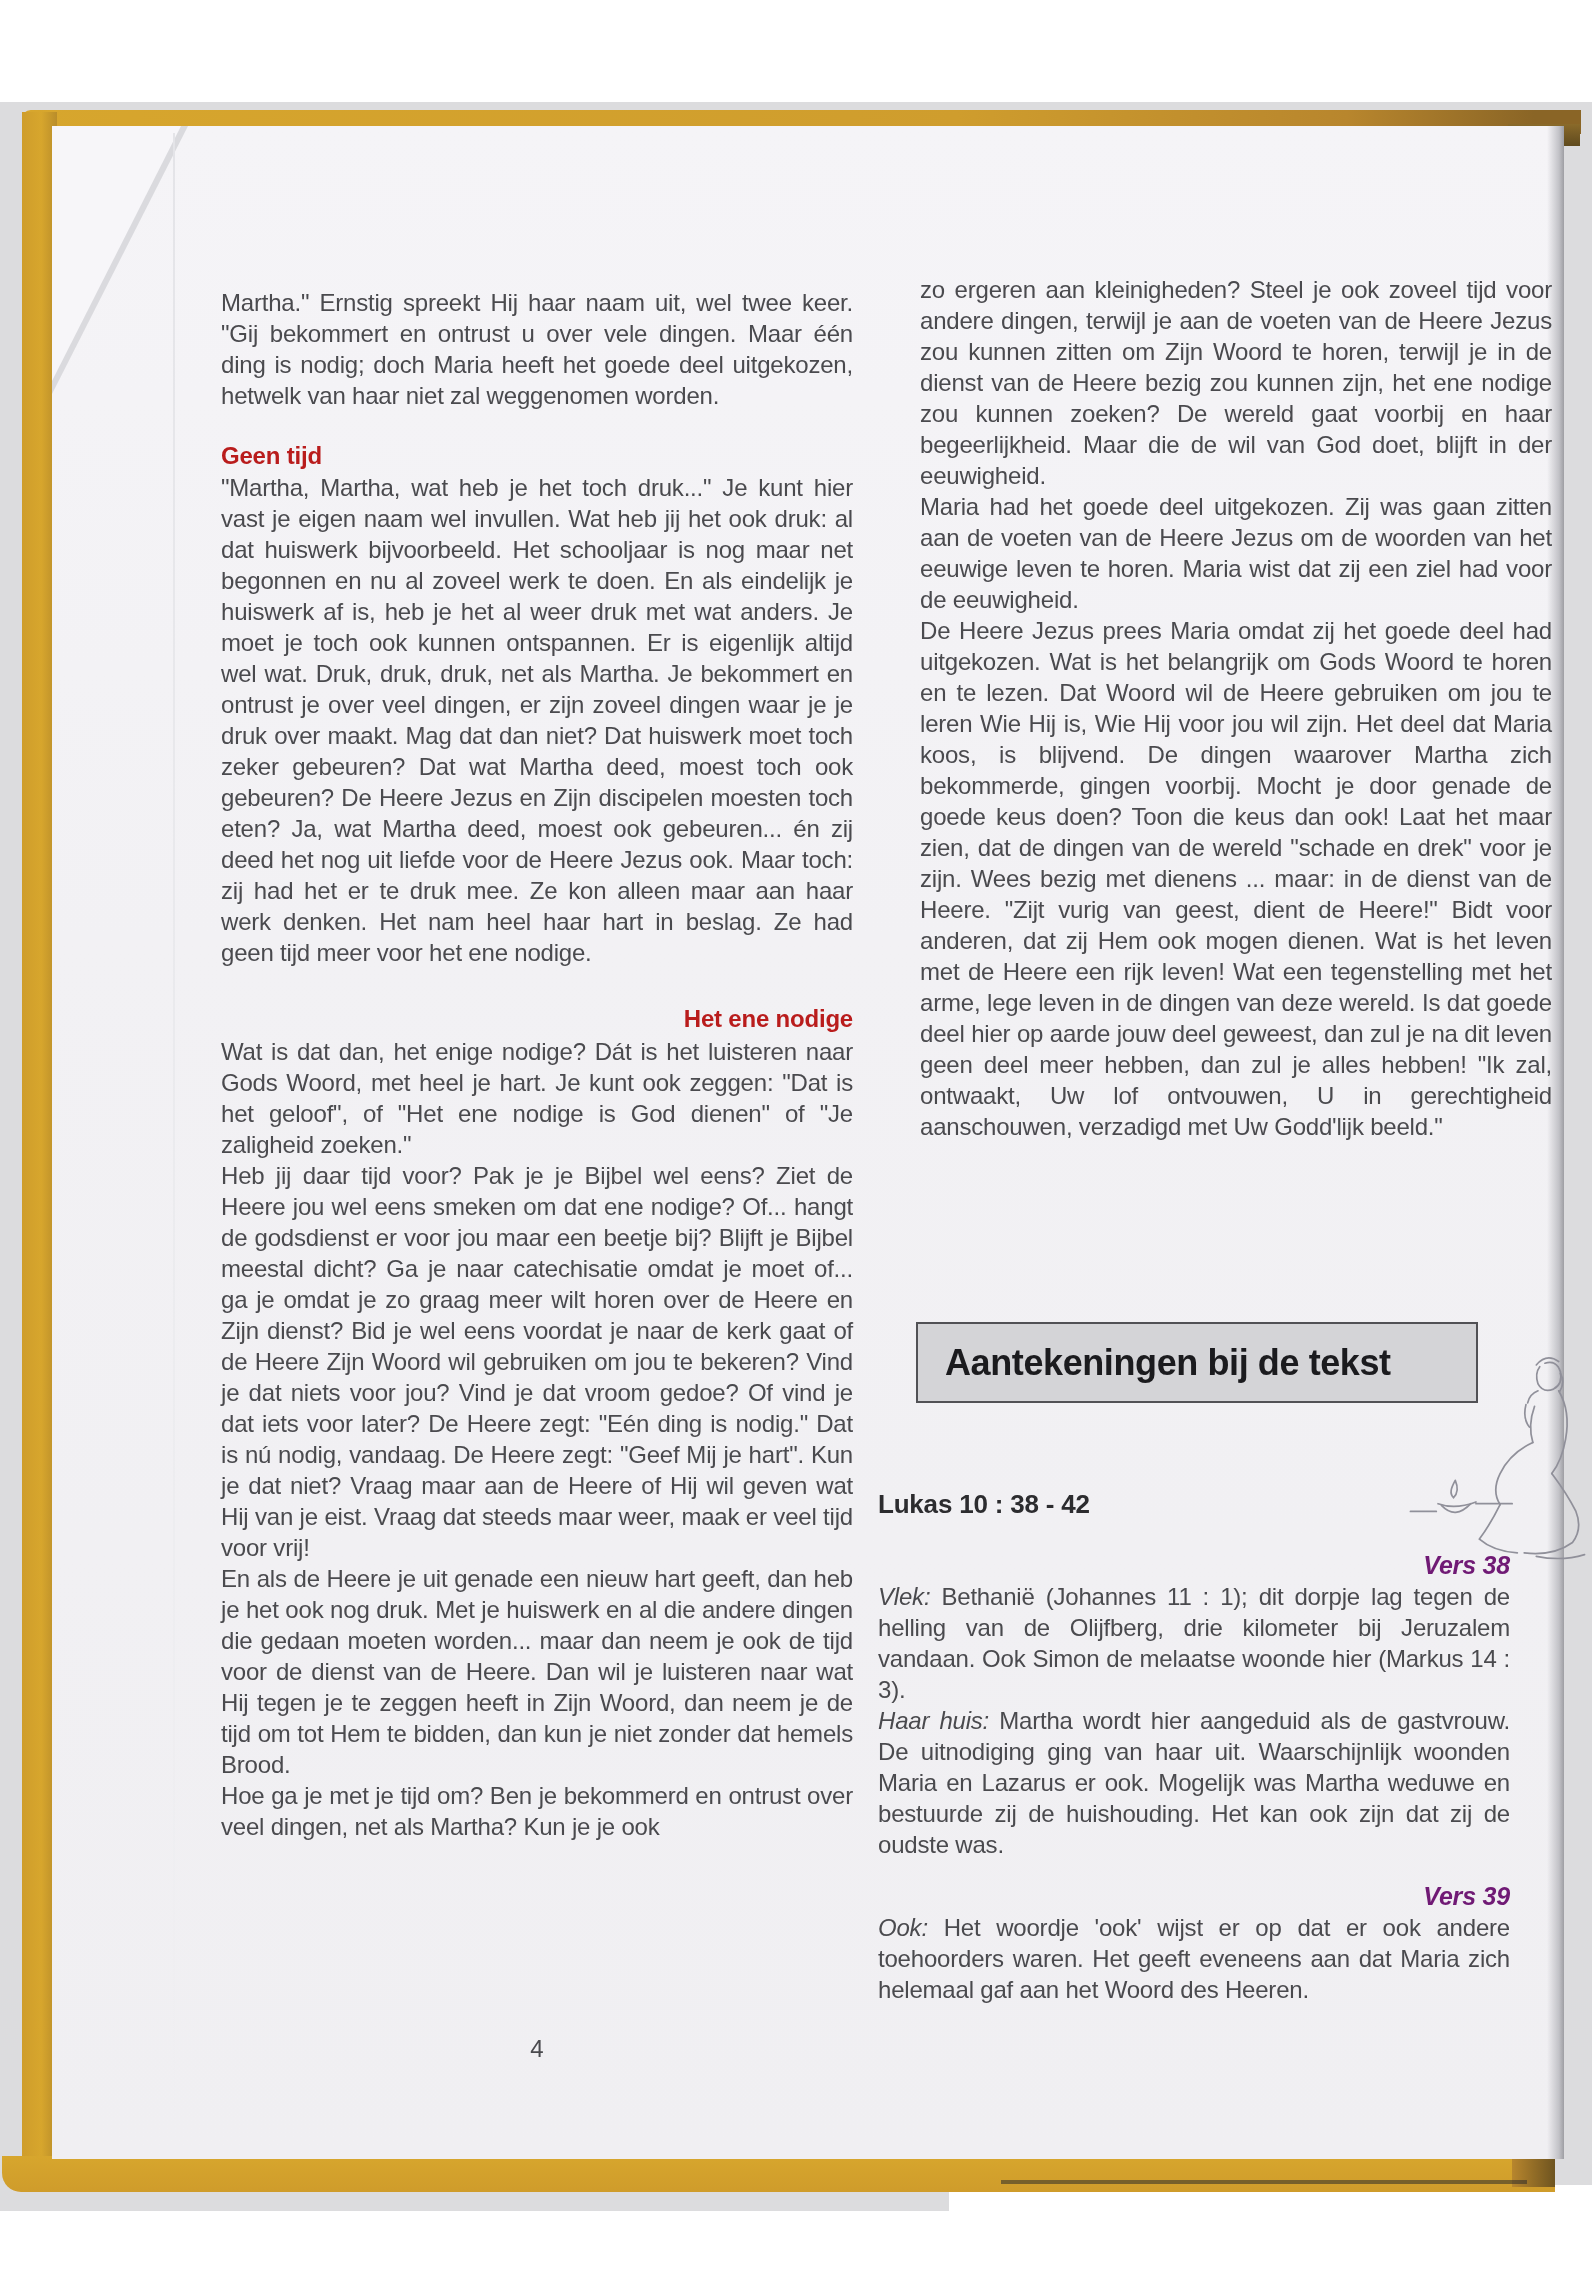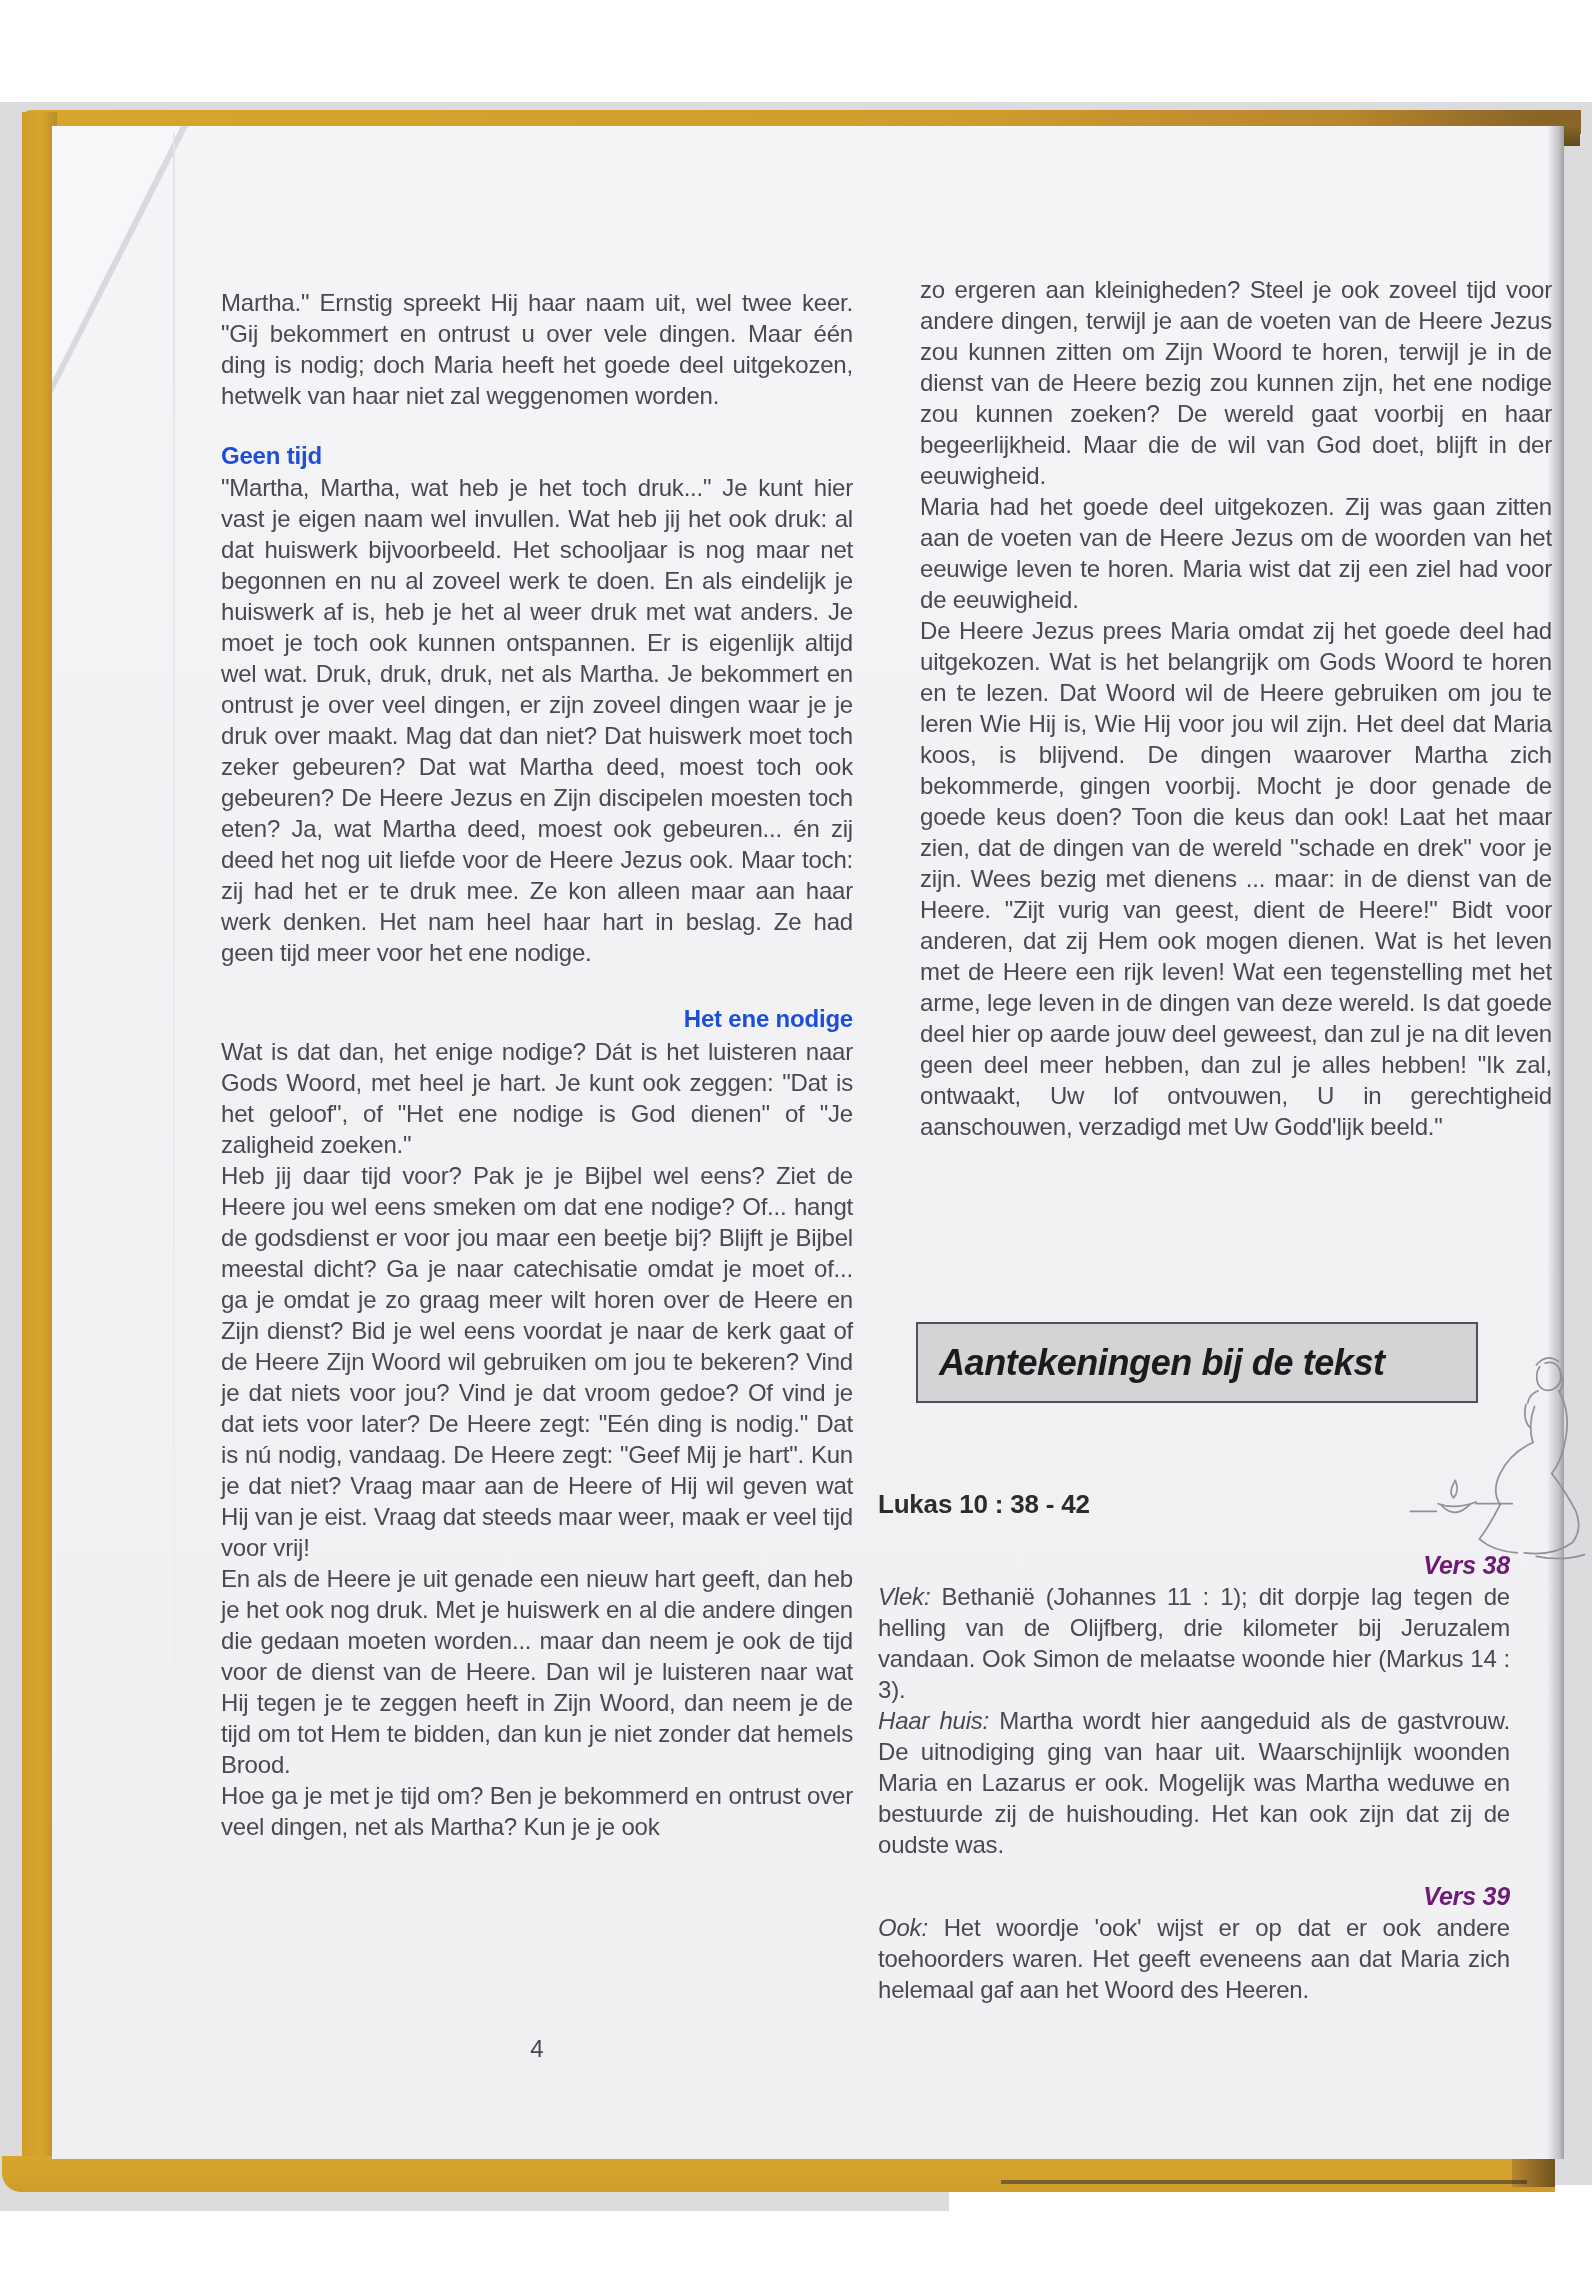--- a/index.html
+++ b/index.html
@@ -73,33 +73,32 @@
   
   .col {
     position:absolute; width:632px;
     font-size:24px; line-height:31px; letter-spacing:-0.2px;
     color:#4a4a4e; text-align:justify;
   }
   .col p { margin:0; }
   .col-left  { left:221px; top:287px; }
   .col-right { left:920px; top:274px; }
   .subhead {
-    font-size:24px; line-height:31px; font-weight:bold; color:#1d4ed8;
+    font-size:24px; line-height:31px; font-weight:bold; color:#b91c1c;
     text-align:left;
   }
   .subhead.gap1 { margin-top:28.5px; margin-bottom:1.7px; }
   .subhead.gap2 { margin-top:35px; margin-bottom:1.7px;text-align:right; }
   
   .notes-box {
     position:absolute; left:916px; top:1322px; width:562px; height:81px;
     background:#d4d4d7;
     border:2.6px solid #515155;
     display:flex; align-items:center;
-    padding-left:21px;
-    font-style:italic;
+    padding-left:27px;
   }
   .notes-box-title {
     font-size:36px; font-weight:bold; color:#1b1b1e; letter-spacing:-0.4px;
     white-space:nowrap;
   }
   .illustration {
     position:absolute; left:1407px; top:1339px; width:181px; height:226px;
   }
   
   .notes-section {

